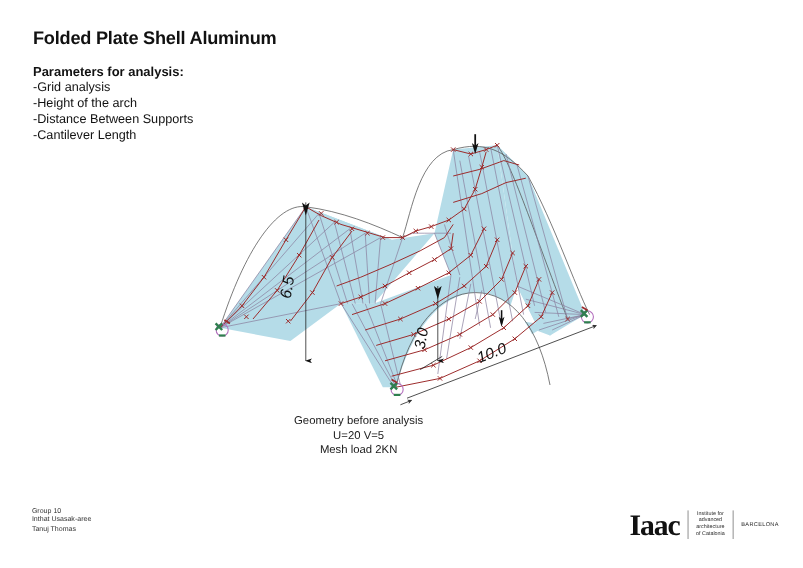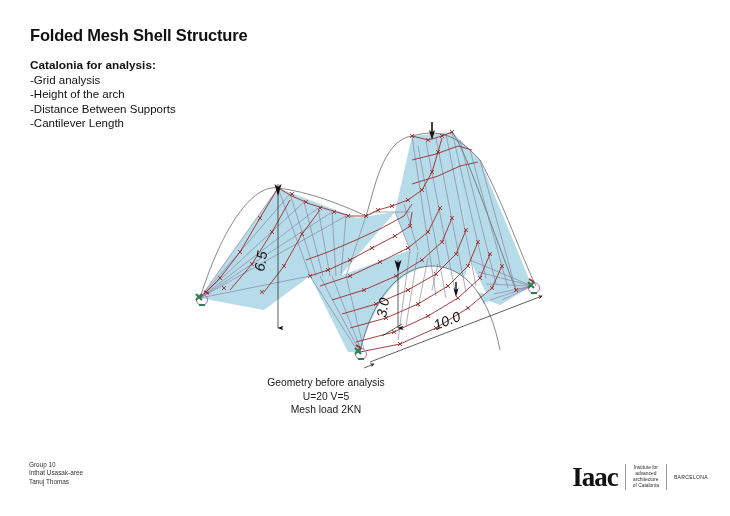--- a/index.html
+++ b/index.html
@@ -117,24 +117,24 @@
     letter-spacing: 0.3px;
     color: #2b2b2b;
     padding-left: 7px;
   }
 </style>
 </head>
 <body>
 
 <div id="slide">
 
-  <div class="title">Folded Mesh Shell Structure</div>
+  <div class="title">Folded Plate Shell Aluminum</div>
 
   <div class="params-block">
-    <div class="params-heading">Catalonia for analysis:</div>
+    <div class="params-heading">Parameters for analysis:</div>
     <div class="param-item">-Grid analysis</div>
     <div class="param-item">-Height of the arch</div>
     <div class="param-item">-Distance Between Supports</div>
     <div class="param-item">-Cantilever Length</div>
   </div>
 
   <div class="diagram">
     <svg width="420" height="290" viewBox="0 0 420 290">
       <defs>
         <marker id="arrHead" markerWidth="7" markerHeight="9" refX="3.5" refY="8" orient="auto">

